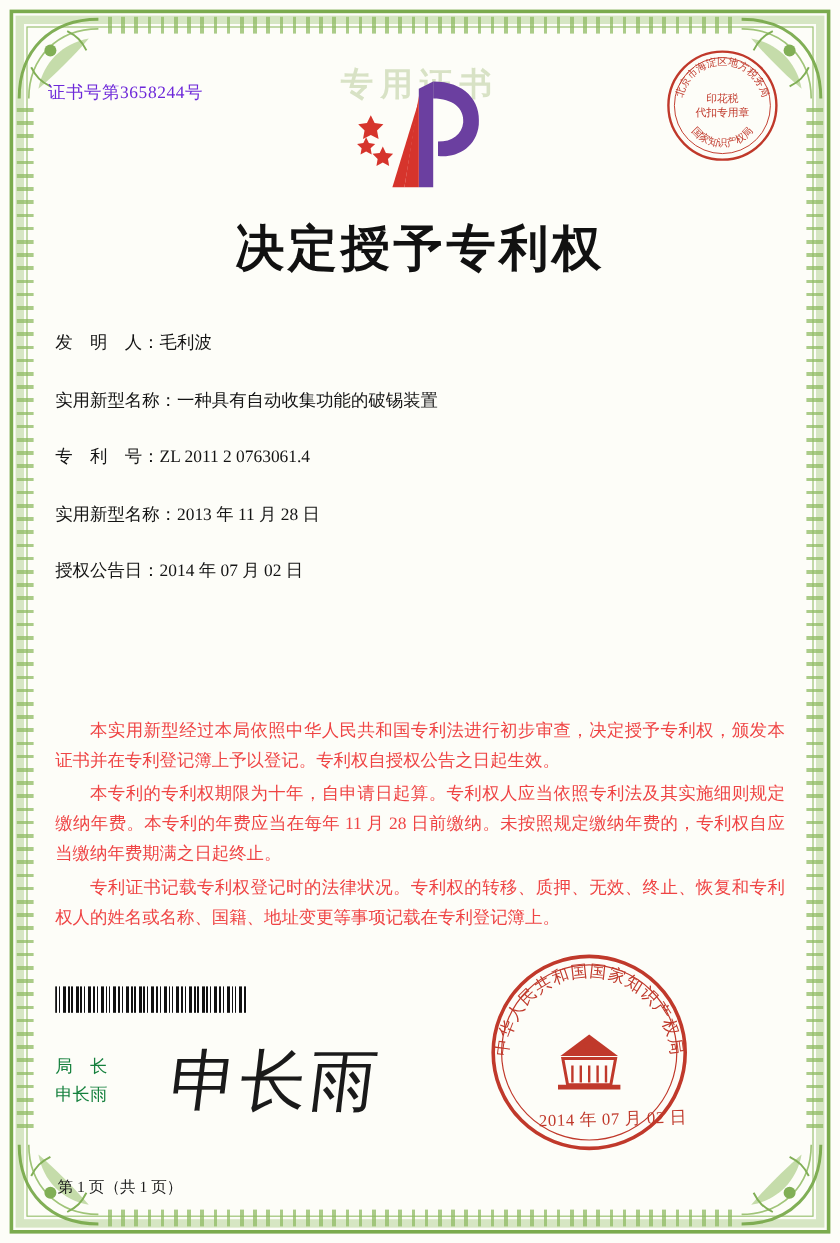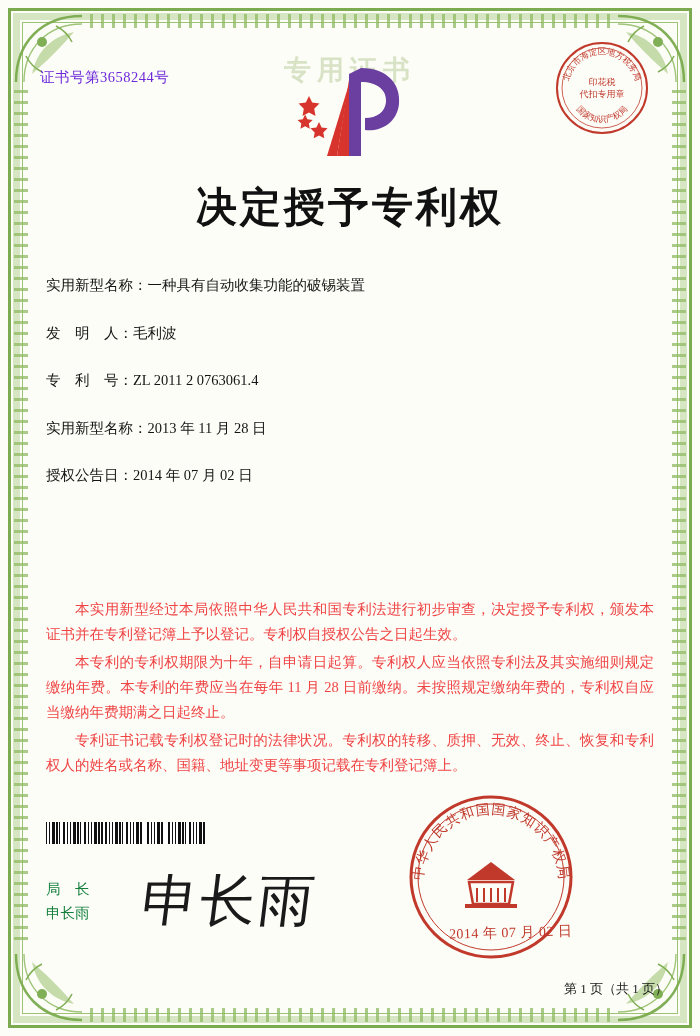--- a/index.html
+++ b/index.html
@@ -234,21 +234,21 @@
     letter-spacing: .5px;
     white-space: nowrap;
     transform: rotate(-1.5deg);
   }
 
   
   .footer {
     position: absolute;
     left: 16px; right: 0;
     bottom: 6px;
-    text-align: right;
+    text-align: left;
     font-size: 13px;
     color: #1b1b1b;
   }
 </style>
 </head>
 <body>
 
 <div class="page">
 
   <div class="border-band"></div>
@@ -346,24 +346,24 @@
         </text>
         <text x="48" y="45" font-size="9" fill="#c0392b" text-anchor="middle" font-family="'DejaVu Serif',serif">印花税</text>
         <text x="48" y="57" font-size="9" fill="#c0392b" text-anchor="middle" font-family="'DejaVu Serif',serif">代扣专用章</text>
       </svg>
     </div>
 
     <div class="main-title">决定授予专利权</div>
 
     <div class="fields">
       <div class="field">
-        <span class="lbl">实用新型名称：</span><span class="val">一种具有自动收集功能的破锡装置</span>
+        <span class="lbl">发　明　人：</span><span class="val">毛利波</span>
       </div>
       <div class="field">
-        <span class="lbl">发　明　人：</span><span class="val">毛利波</span>
+        <span class="lbl">实用新型名称：</span><span class="val">一种具有自动收集功能的破锡装置</span>
       </div>
       <div class="field">
         <span class="lbl">专　利　号：</span><span class="val">ZL 2011 2 0763061.4</span>
       </div>
       <div class="field">
         <span class="lbl">实用新型名称：</span><span class="val">2013 年 11 月 28 日</span>
       </div>
       <div class="field">
         <span class="lbl">授权公告日：</span><span class="val">2014 年 07 月 02 日</span>
       </div>

